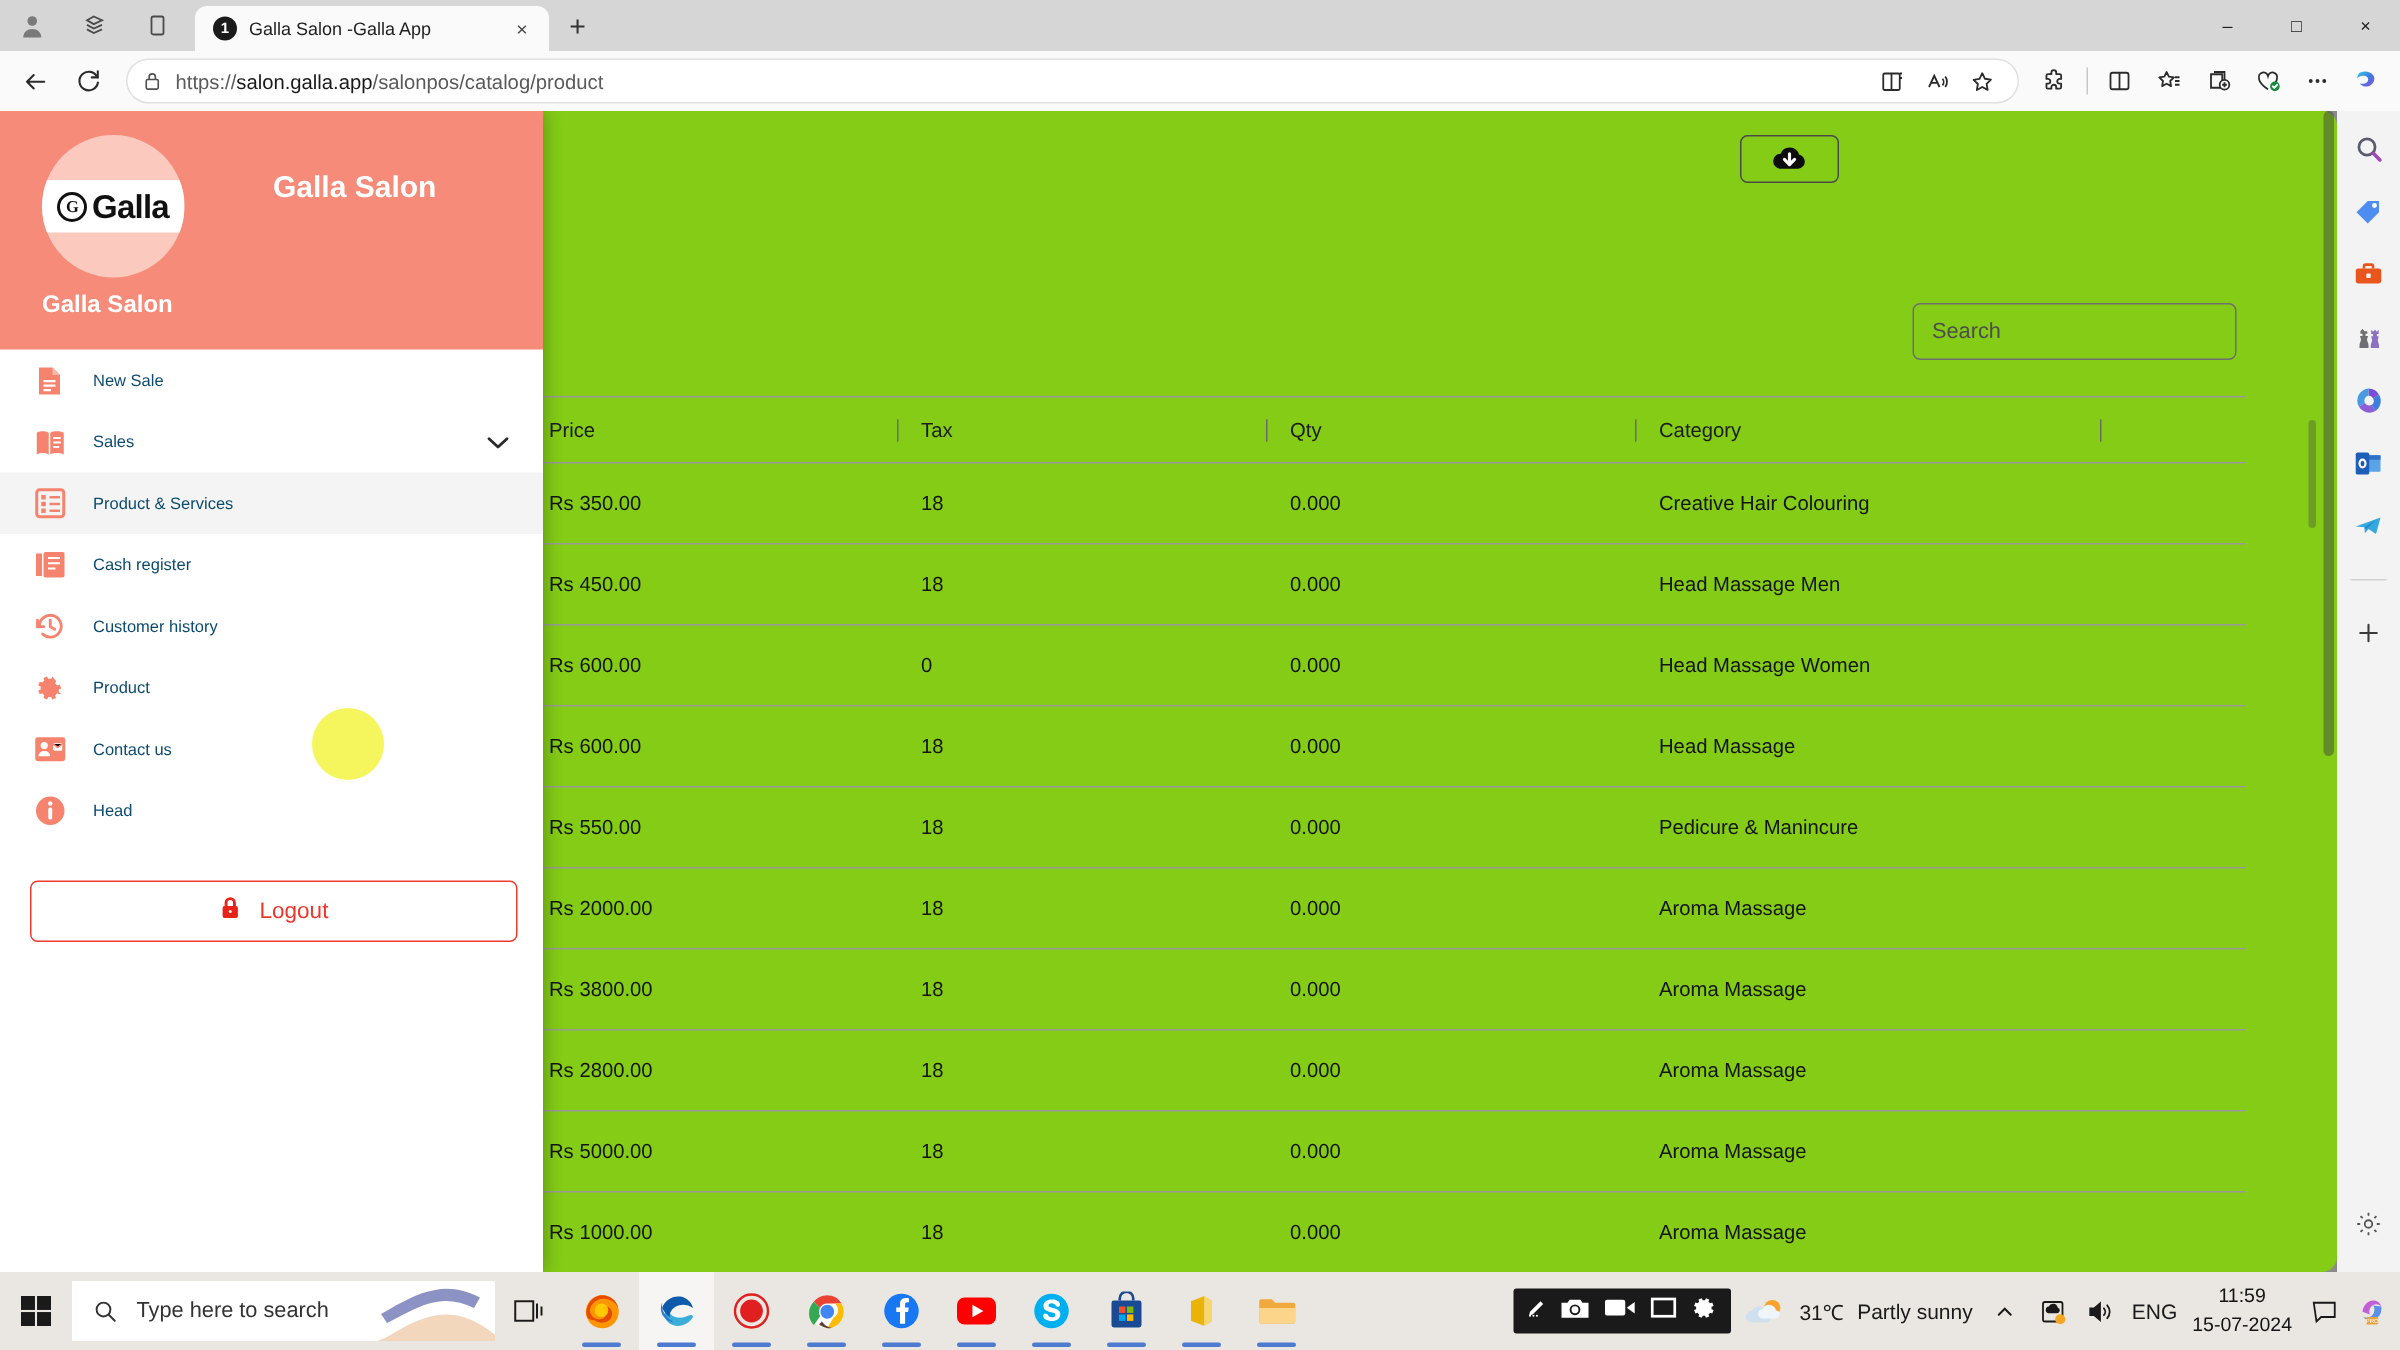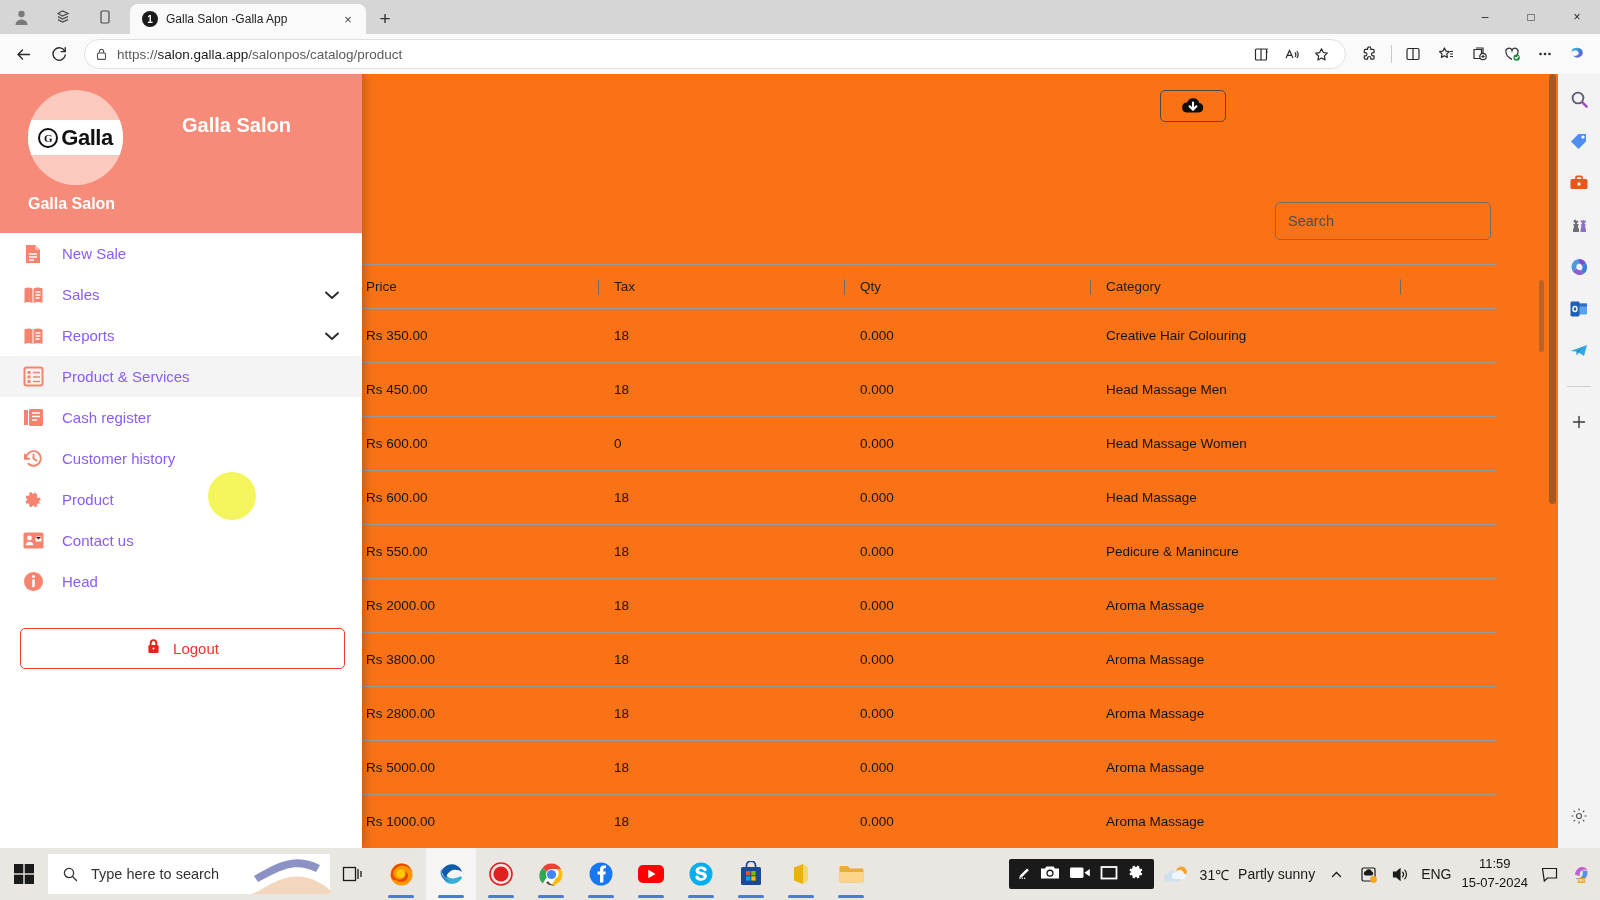--- a/index.html
+++ b/index.html
@@ -116,21 +116,22 @@
   
   .viewport {
     position: absolute; top: 74px; left: 0; width: 1558px; height: 774px;
     background: #8a8a8a;
     overflow: hidden;
   }
 
   
   .content {
     position: absolute; inset: 0;
-    background: #f97316;
+    background: #84cc16;
+    border-radius: 10px;
   }
 
   .content-top { position: relative; height: 122px; }
   .dl-btn {
     position: absolute; left: 1160px; top: 16px;
     width: 66px; height: 32px;
     border: 1px solid #4a4a4a; border-radius: 5px;
     display: flex; align-items: center; justify-content: center;
   }
 
@@ -246,21 +247,21 @@
     display: flex; align-items: center;
     padding: 0 22px 0 22px;
     gap: 18px;
     position: relative;
   }
   .menu-item.active { background: #f4f4f4; }
   .mi-icon {
     width: 22px; height: 22px; flex: none;
     display: flex; align-items: center; justify-content: center;
   }
-  .mi-label { font-size: 15px; color: #8b5cf6; }
+  .mi-label { font-size: 11px; color: #0c4a6e; }
   .mi-chev {
     margin-left: auto; color: #2b2b2b; font-size: 13px;
     display: flex; align-items: center;
   }
 
   .logout-wrap { padding: 26px 17px 0 20px; }
   .logout {
     height: 41px; width: 325px;
     border: 1.5px solid #f03a2e; border-radius: 5px;
     background: #fff;
@@ -675,35 +676,20 @@
                 <path d="M12.5 7h5M12.5 10h5M12.5 13h4" stroke="#fff" stroke-width="1.3"></path>
               </svg>
             </span>
             <span class="mi-label">Sales</span>
             <span class="mi-chev">
               <svg width="16" height="10" viewBox="0 0 16 10" fill="none" stroke="#2b2b2b" stroke-width="1.9" stroke-linecap="round" stroke-linejoin="round">
                 <path d="m2 2.5 6 5.5 6-5.5"></path>
               </svg>
             </span>
           </div>
-          <div class="menu-item">
-            <span class="mi-icon">
-              <svg width="21" height="20" viewBox="0 0 21 20">
-                <path d="M1.5 3.5c2.5-1.3 5.5-1.3 8 0V18c-2.5-1.3-5.5-1.3-8 0z" fill="#f5836d"></path>
-                <path d="M10.5 3.5c2.5-1.3 6-1.3 9 0V18c-3-1.3-6.5-1.3-9 0z" fill="#f5836d"></path>
-                <path d="M12.5 7h5M12.5 10h5M12.5 13h4" stroke="#fff" stroke-width="1.3"></path>
-              </svg>
-            </span>
-            <span class="mi-label">Reports</span>
-            <span class="mi-chev">
-              <svg width="16" height="10" viewBox="0 0 16 10" fill="none" stroke="#2b2b2b" stroke-width="1.9" stroke-linecap="round" stroke-linejoin="round">
-                <path d="m2 2.5 6 5.5 6-5.5"></path>
-              </svg>
-            </span>
-          </div>
           <div class="menu-item active">
             <span class="mi-icon">
               <svg width="21" height="21" viewBox="0 0 21 21">
                 <rect x="1.5" y="1.5" width="18" height="18" rx="2" fill="none" stroke="#f5836d" stroke-width="2"></rect>
                 <rect x="4.5" y="5" width="3" height="3" fill="#f5836d"></rect>
                 <rect x="4.5" y="9.5" width="3" height="3" fill="#f5836d"></rect>
                 <rect x="4.5" y="14" width="3" height="3" fill="#f5836d"></rect>
                 <path d="M10 6.5h7M10 11h7M10 15.5h7" stroke="#f5836d" stroke-width="1.7"></path>
               </svg>
             </span>

